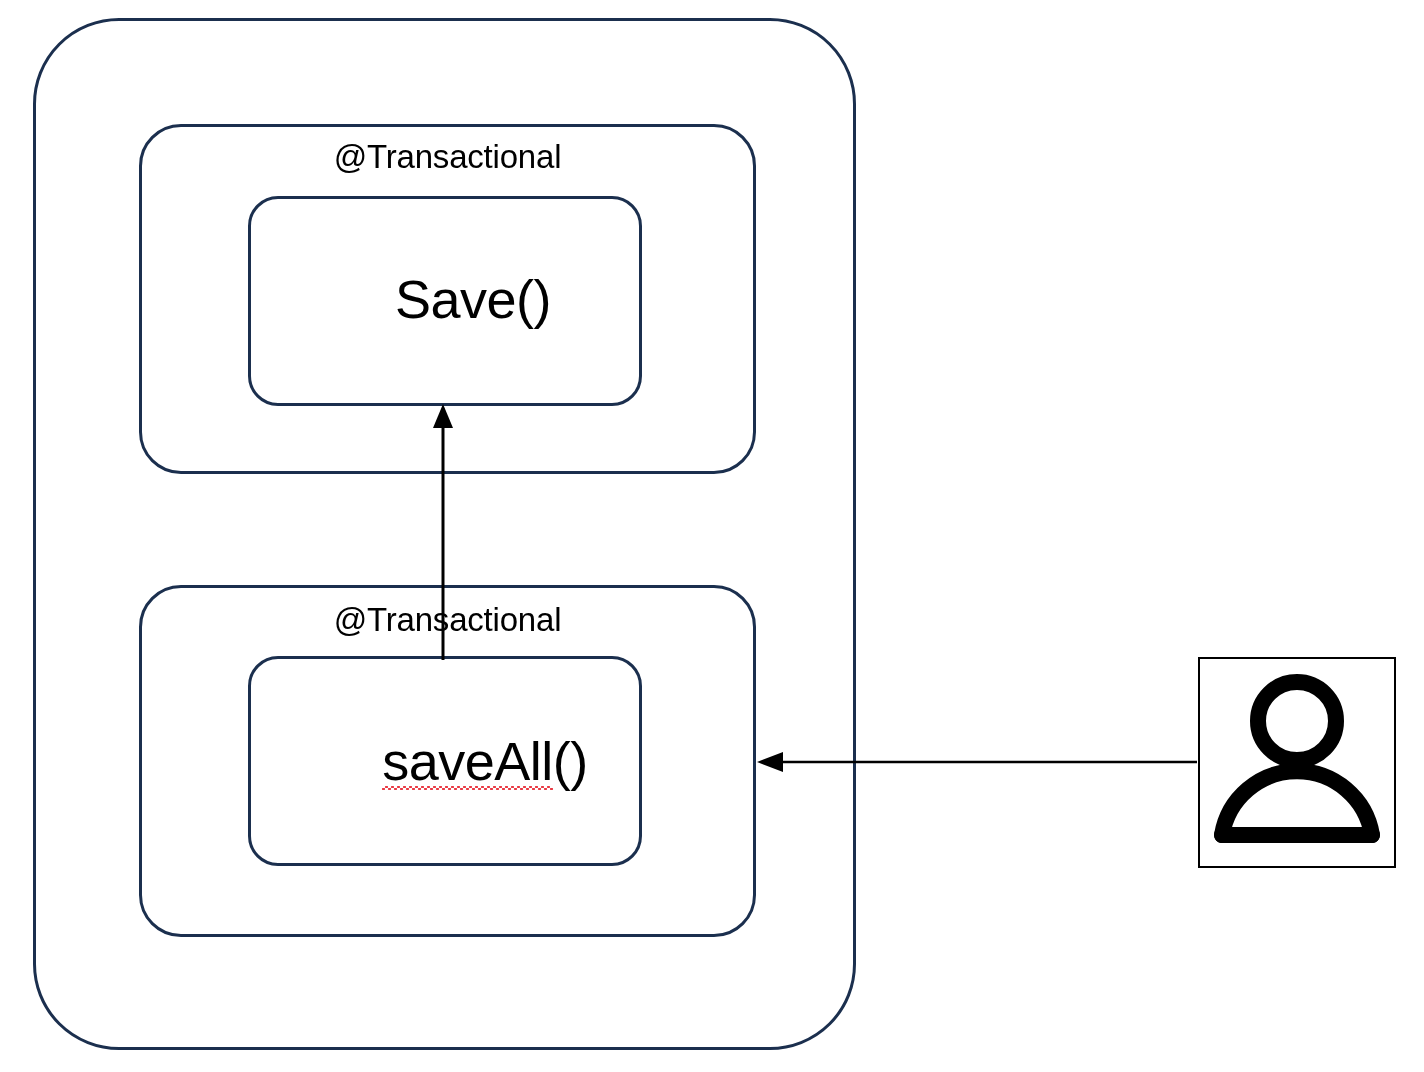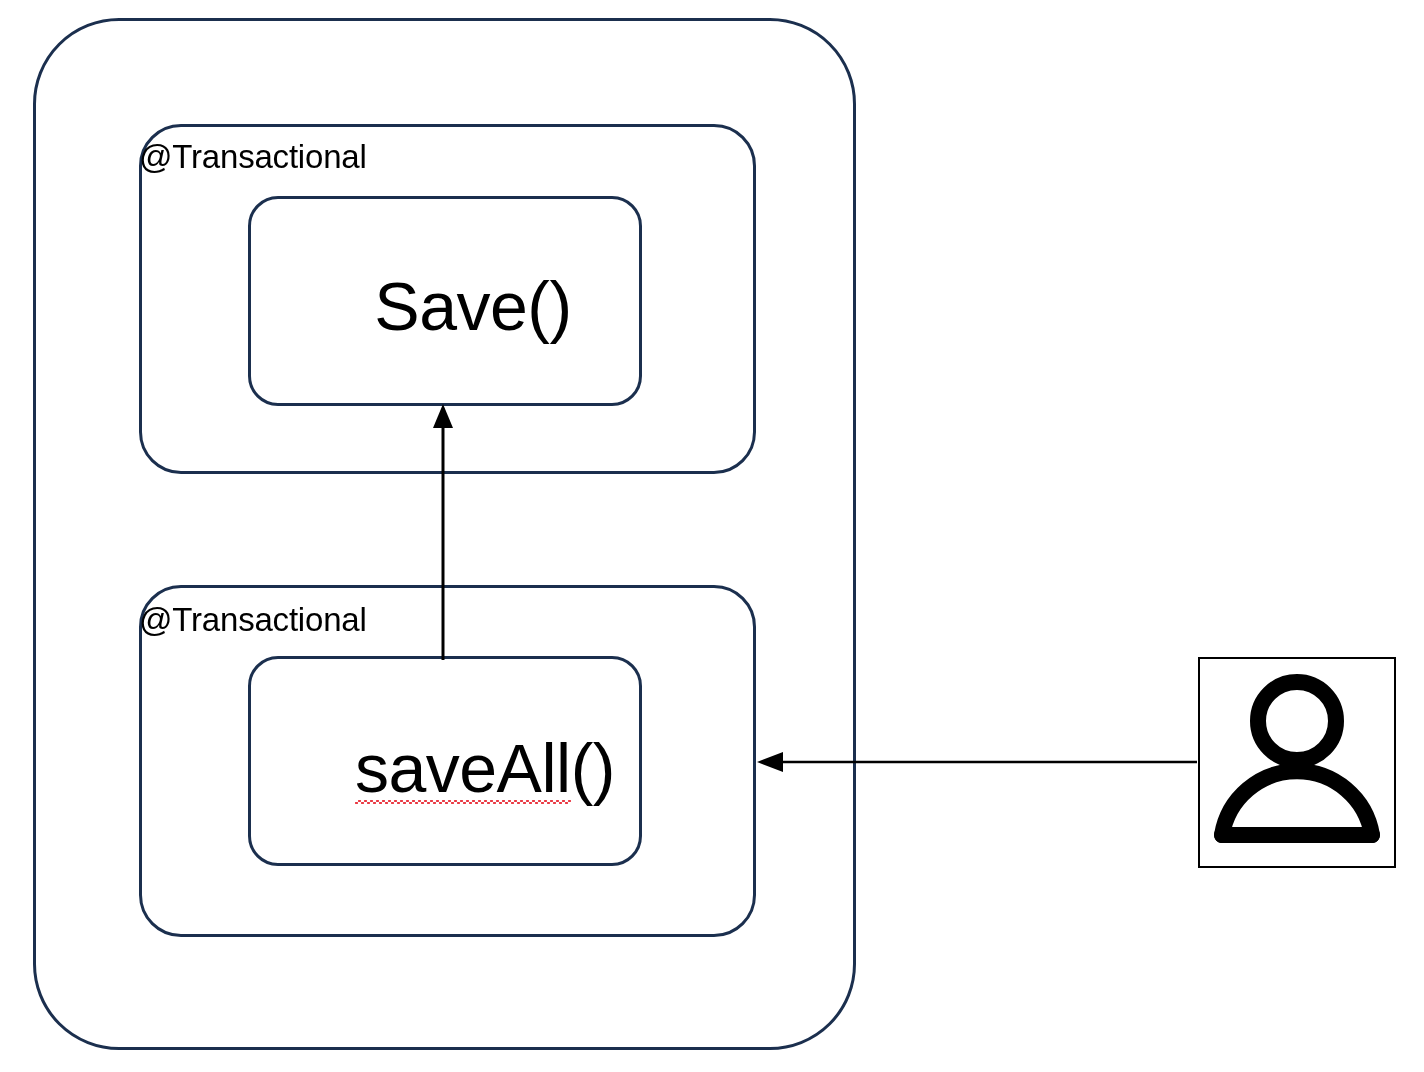--- a/index.html
+++ b/index.html
@@ -61,37 +61,37 @@
     --navy: #1b2f4e;
     --ink: #000000;
     --squiggle: #e8303a;
   }
 
   
   .group-label {
     position: absolute;
     left: 139px;
     width: 617px;
-    text-align: left;
+    text-align: center;
     font-size: 33px;
     line-height: 1;
     color: var(--ink);
     font-weight: 400;
     letter-spacing: -0.2px;
     white-space: nowrap;
   }
   .group-label.top    { top: 140px; }
   .group-label.bottom { top: 603px; }
 
   .method-label {
     position: absolute;
     left: 248px;
     width: 450px;
     text-align: center;
-    font-size: 68px;
+    font-size: 54px;
     line-height: 1;
     color: var(--ink);
     font-weight: 400;
     letter-spacing: -0.5px;
     white-space: nowrap;
   }
   .method-label.top    { top: 272px; }
   .method-label.bottom { top: 734px; margin-left: 12px; }
 
   

